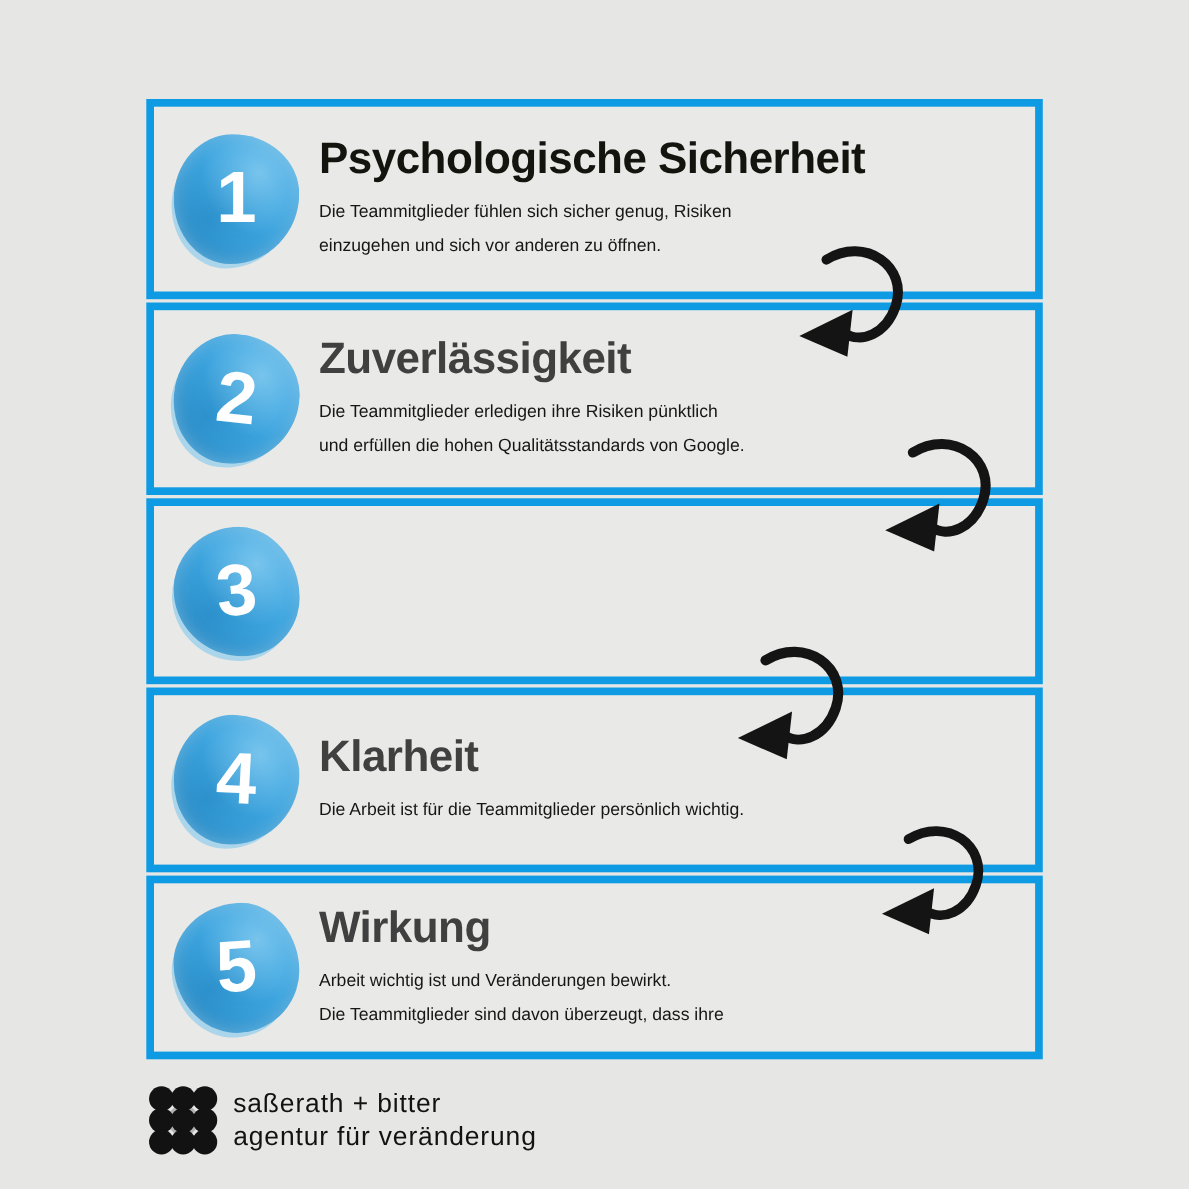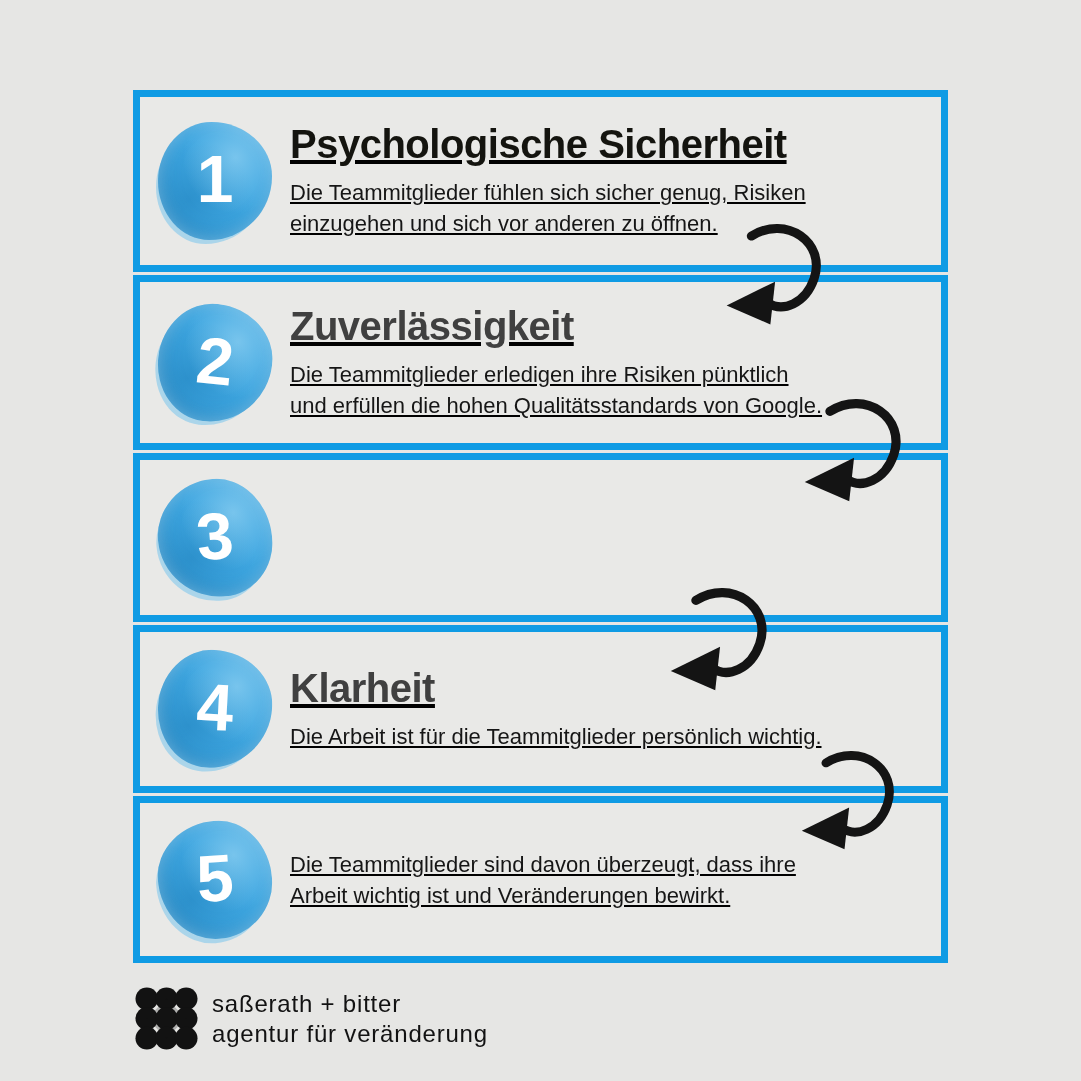--- a/index.html
+++ b/index.html
@@ -63,33 +63,32 @@
     color:#ffffff;
     font-size:66px;
     font-weight:800;
     line-height:1;
     transform:translateY(-2px);
   }
   .card-text{
     flex:1 1 auto;
     padding-right:20px;
     max-width:645px;
-    text-decoration:underline;
   }
   .card-title{
     font-size:40px;
     font-weight:800;
     letter-spacing:-0.5px;
     color:#404040;
     margin-bottom:12px;
     line-height:1.05;
   }
   .card-1 .card-title{color:var(--title-dark);}
   .card-desc{
-    font-size:22px;
+    font-size:16px;
     line-height:31px;
     color:var(--text-dark);
   }
   .arrow{
     position:absolute;
     z-index:5;
     pointer-events:none;
   }
   .arrow svg{display:block;width:100%;height:100%;}
   .arrow-1{left:720px;top:221px;width:114px;height:108px;}
@@ -172,23 +171,24 @@
     </div>
   </div>
 
   <div class="card card-5">
     <div class="badge-wrap">
       <div class="badge">
         <span class="badge-number">5</span>
       </div>
     </div>
     <div class="card-text">
-      <div class="card-desc">
+      <div class="card-title">Wirkung</div>
+      <div class="card-desc">
+        <div>Arbeit wichtig ist und Veränderungen bewirkt.</div>
         <div>Die Teammitglieder sind davon überzeugt, dass ihre</div>
-        <div>Arbeit wichtig ist und Veränderungen bewirkt.</div>
       </div>
     </div>
   </div>
 
   <div class="arrow arrow-1">
     <svg viewBox="0 0 120 112" aria-hidden="true">
       <path d="M33 15 C 70 -8 112 22 99 60 C 90 86 66 96 50 85" fill="none" stroke="#141414" stroke-width="9.5" stroke-linecap="round"></path>
       <polygon points="7,88 58,63 53,108" fill="#141414"></polygon>
     </svg>
   </div>

